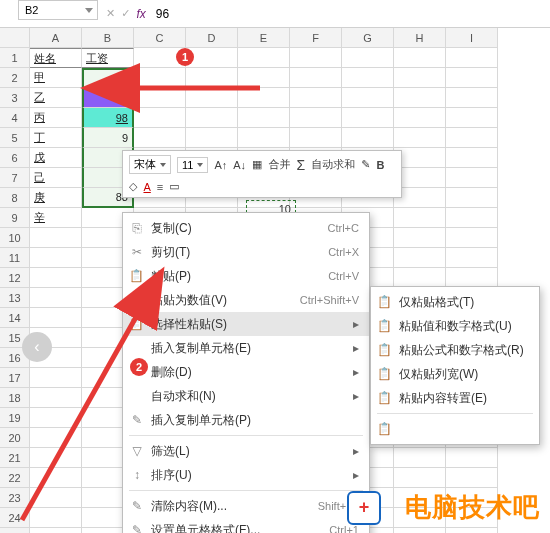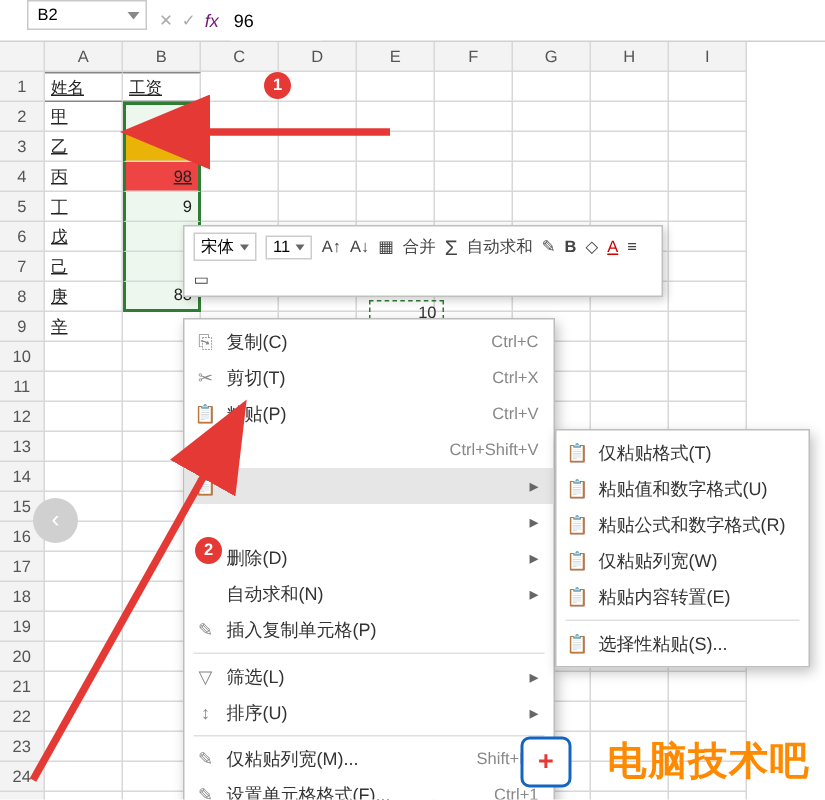--- a/index.html
+++ b/index.html
@@ -17,21 +17,21 @@
   .col-head { background: #f3f3f3; font-weight: normal; }
   .row-head { background: #f3f3f3; }
   .corner { background: #f3f3f3; }
   .cell { justify-content: flex-end; padding: 0 4px; color: #222; }
   .cell.txt { justify-content: flex-start; text-decoration: underline; }
   .sel-top { border-top: 2px solid #2e7d32; }
   .sel-bot { border-bottom: 2px solid #2e7d32; }
   .sel-left { border-left: 2px solid #2e7d32; }
   .sel-right { border-right: 2px solid #2e7d32; }
   
-  .mini-toolbar { position: absolute; top: 150px; left: 122px; width: 320px; background: #fff; border: 1px solid #c0c0c0; box-shadow: 2px 2px 6px rgba(0,0,0,.2); padding: 4px 6px; display: flex; flex-wrap: wrap; align-items: center; gap: 6px; font-size: 11px; z-index: 5; }
+  .mini-toolbar { position: absolute; top: 150px; left: 122px; width: 280px; background: #fff; border: 1px solid #c0c0c0; box-shadow: 2px 2px 6px rgba(0,0,0,.2); padding: 4px 6px; display: flex; flex-wrap: wrap; align-items: center; gap: 6px; font-size: 11px; z-index: 5; }
   .mini-sel { border: 1px solid #ccc; padding: 1px 4px; display: inline-flex; align-items: center; gap: 2px; }
   .mini-sel::after { content: ""; border-left: 3px solid transparent; border-right: 3px solid transparent; border-top: 4px solid #666; margin-left: 2px;}
   .mini-btn { color: #444; cursor: pointer; }
   .sigma { font-size: 14px; }
   
   .ctx { position: absolute; top: 212px; left: 122px; width: 248px; background: #fff; border: 1px solid #bdbdbd; box-shadow: 2px 3px 8px rgba(0,0,0,.25); padding: 3px 0; z-index: 6; }
   .ctx-item, .sub-item { display: flex; align-items: center; height: 24px; padding: 0 10px 0 28px; position: relative; font-size: 12px; color: #333; cursor: pointer; }
   .ctx-item.hl { background: #e6e6e6; }
   .ctx-item .icon, .sub-item .icon { position: absolute; left: 6px; width: 16px; height: 16px; display: flex; align-items: center; justify-content: center; color: #888; font-size: 12px; }
   .ctx-item .sc { margin-left: auto; color: #888; font-size: 11px; }
@@ -97,31 +97,31 @@
       <div class="cell sel-left sel-right sel-top" style="background: rgb(238, 247, 238);">96</div>
       <div class="cell"></div>
       <div class="cell"></div>
       <div class="cell"></div>
       <div class="cell"></div>
       <div class="cell"></div>
       <div class="cell"></div>
       <div class="cell"></div>
       <div class="row-head">3</div>
       <div class="cell txt">乙</div>
-      <div class="cell sel-left sel-right" style="background: #eab308; font-family: Liberation Mono, monospace;">60</div>
+      <div class="cell sel-left sel-right" style="background: #8b5cf6; font-family: Liberation Mono, monospace;">60</div>
       <div class="cell"></div>
       <div class="cell"></div>
       <div class="cell"></div>
       <div class="cell"></div>
       <div class="cell"></div>
       <div class="cell"></div>
       <div class="cell"></div>
       <div class="row-head">4</div>
       <div class="cell txt">丙</div>
-      <div class="cell sel-left sel-right" style="background: #ef4444; text-decoration: underline;">98</div>
+      <div class="cell sel-left sel-right" style="background: #5eead4; text-decoration: underline;">98</div>
       <div class="cell"></div>
       <div class="cell"></div>
       <div class="cell"></div>
       <div class="cell"></div>
       <div class="cell"></div>
       <div class="cell"></div>
       <div class="cell"></div>
       <div class="row-head">5</div>
       <div class="cell txt">丁</div>
       <div class="cell sel-left sel-right" style="background: rgb(238, 247, 238);">9</div>
@@ -365,28 +365,31 @@
       <span>剪切(T)</span>
       <span class="sc">Ctrl+X</span>
     </div>
     <div class="ctx-item">
       <span class="icon">📋</span>
       <span>粘贴(P)</span>
       <span class="sc">Ctrl+V</span>
     </div>
     <div class="ctx-item">
       <span class="icon"></span>
+      <span>粘贴为数值(V)</span>
       <span class="sc">Ctrl+Shift+V</span>
     </div>
     <div class="ctx-item hl">
       <span class="icon">📋</span>
+      <span>选择性粘贴(S)</span>
       <span class="arrow">▸</span>
     </div>
     <div class="ctx-item">
       <span class="icon"></span>
+      <span>插入复制单元格(E)</span>
       <span class="arrow">▸</span>
     </div>
     <div class="ctx-item">
       <span class="icon"></span>
       <span>删除(D)</span>
       <span class="arrow">▸</span>
     </div>
     <div class="ctx-item">
       <span class="icon"></span>
       <span>自动求和(N)</span>
@@ -403,21 +406,21 @@
       <span class="arrow">▸</span>
     </div>
     <div class="ctx-item">
       <span class="icon">↕</span>
       <span>排序(U)</span>
       <span class="arrow">▸</span>
     </div>
     <div class="ctx-sep"></div>
     <div class="ctx-item">
       <span class="icon">✎</span>
-      <span>仅粘贴列宽(M)...</span>
+      <span>清除内容(M)...</span>
       <span class="sc">Shift+F2</span>
     </div>
     <div class="ctx-item">
       <span class="icon">✎</span>
       <span>设置单元格格式(F)...</span>
       <span class="sc">Ctrl+1</span>
     </div>
   </div>
 
 <div class="submenu" id="submenu">
@@ -437,21 +440,20 @@
       <span class="icon">📋</span>
       <span>仅粘贴列宽(W)</span>
     </div>
     <div class="sub-item">
       <span class="icon">📋</span>
       <span>粘贴内容转置(E)</span>
     </div>
     <div class="ctx-sep"></div>
     <div class="sub-item">
       <span class="icon">📋</span>
-      <span>选择性粘贴(S)...</span>
     </div>
   </div>
 
 <div class="badge badge1">1</div>
 <div class="badge badge2">2</div>
 
 <div class="nav-back">‹</div>
 
 <svg class="arrow-svg" width="550" height="533">
   <defs>

